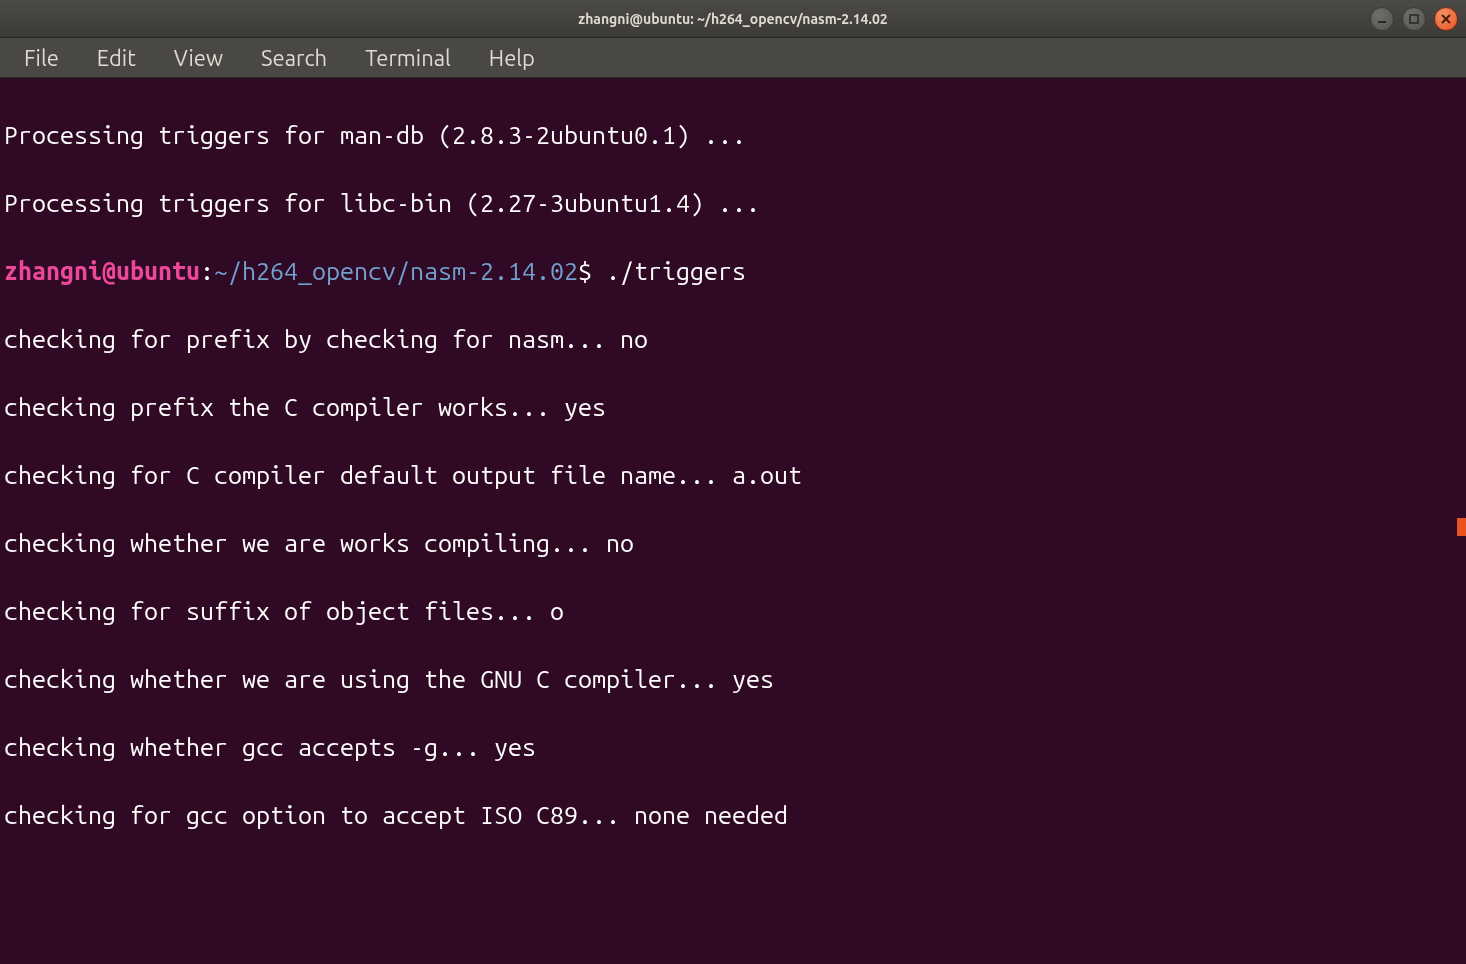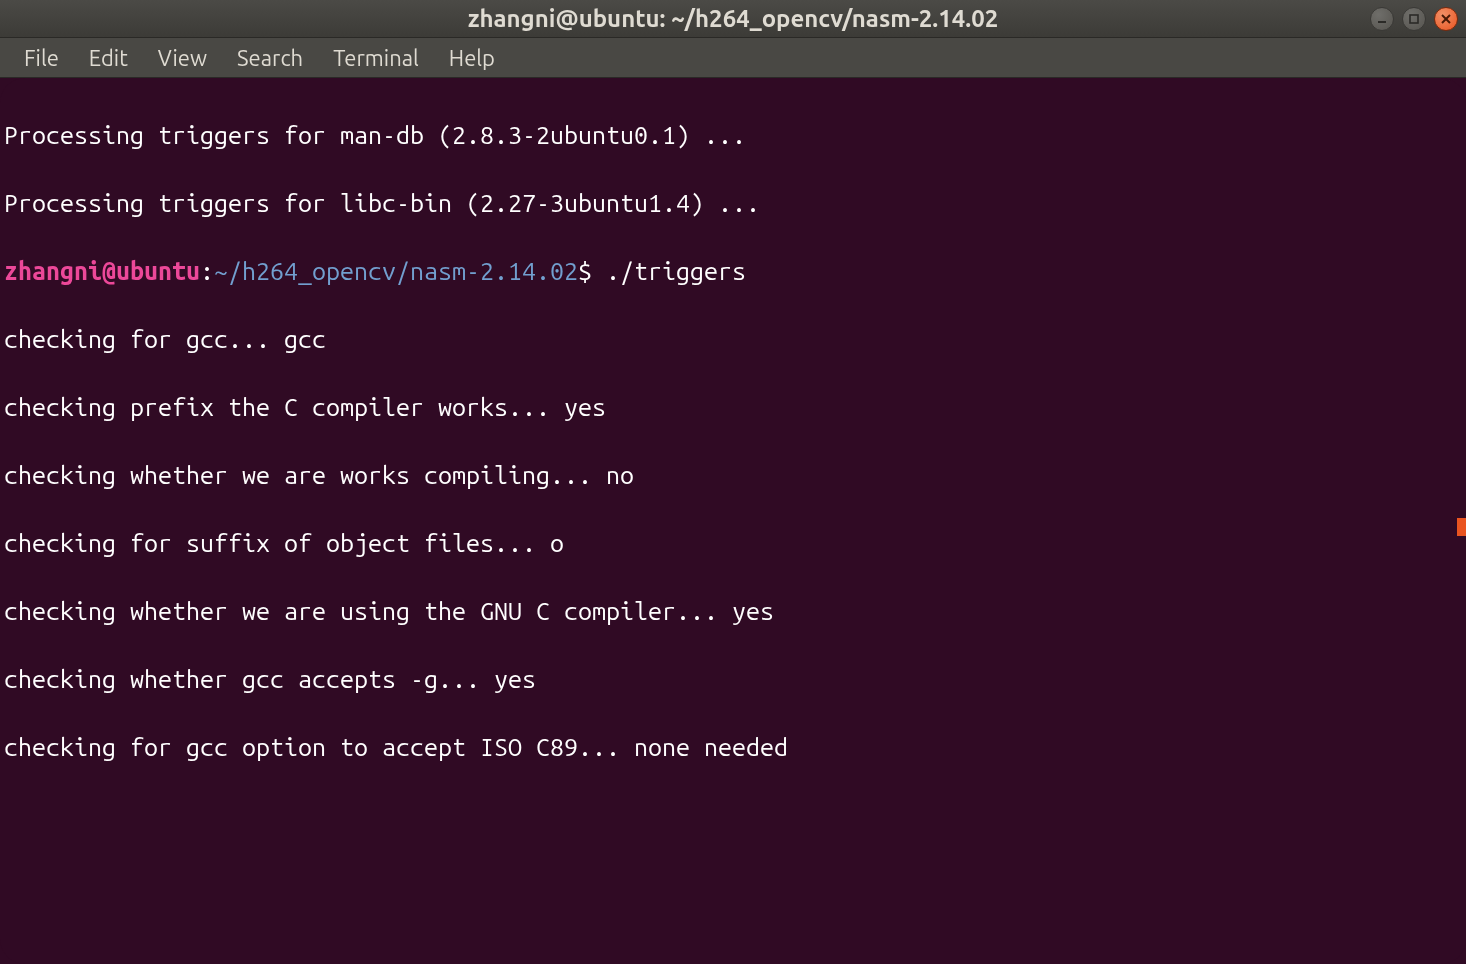--- a/index.html
+++ b/index.html
@@ -15,21 +15,21 @@
     .titlebar {
       height: 38px;
       background: linear-gradient(to bottom, #4b4a46, #3c3b37);
       display: flex;
       align-items: center;
       position: relative;
       border-bottom: 1px solid #2a2926;
     }
     .titlebar-title {
       color: #dfdbd2;
-      font-size: 24px;
+      font-size: 14px;
       font-weight: bold;
       position: absolute;
       left: 50%;
       transform: translateX(-50%);
       white-space: nowrap;
     }
     .window-controls {
       position: absolute;
       right: 8px;
       display: flex;
@@ -57,21 +57,21 @@
       color: #4a1a06;
       border: 1px solid #7a2a0d;
     }
     .win-btn svg { width: 12px; height: 12px; }
     .menubar {
       height: 40px;
       background: #494844;
       display: flex;
       align-items: center;
       padding: 0 10px;
-      gap: 2px;
+      gap: 10px;
       border-bottom: 1px solid #2a2926;
     }
     .menuitem {
       color: #dfdbd2;
       font-size: 22px;
       padding: 4px 14px;
       cursor: pointer;
     }
     .terminal-body {
       flex: 1;
@@ -130,22 +130,23 @@
   <div class="menuitem">View</div>
   <div class="menuitem">Search</div>
   <div class="menuitem">Terminal</div>
   <div class="menuitem">Help</div>
 </div>
 
 <div class="terminal-body">
 <div class="term-line">Processing triggers for man-db (2.8.3-2ubuntu0.1) ...</div>
 <div class="term-line">Processing triggers for libc-bin (2.27-3ubuntu1.4) ...</div>
 <div class="term-line"><span class="ps1-user">zhangni@ubuntu</span><span class="ps1-colon">:</span><span class="ps1-path">~/h264_opencv/nasm-2.14.02</span><span class="ps1-dollar">$ </span><span>./triggers</span></div>
-<div class="term-line">checking for gcc... gcc</div>
+<div class="term-line">checking for prefix by checking for nasm... no</div>
 <div class="term-line">checking prefix the C compiler works... yes</div>
+<div class="term-line">checking for C compiler default output file name... a.out</div>
 <div class="term-line">checking whether we are works compiling... no</div>
 <div class="term-line">checking for suffix of object files... o</div>
 <div class="term-line">checking whether we are using the GNU C compiler... yes</div>
 <div class="term-line">checking whether gcc accepts -g... yes</div>
 <div class="term-line">checking for gcc option to accept ISO C89... none needed</div>
 
 
 
 
 

